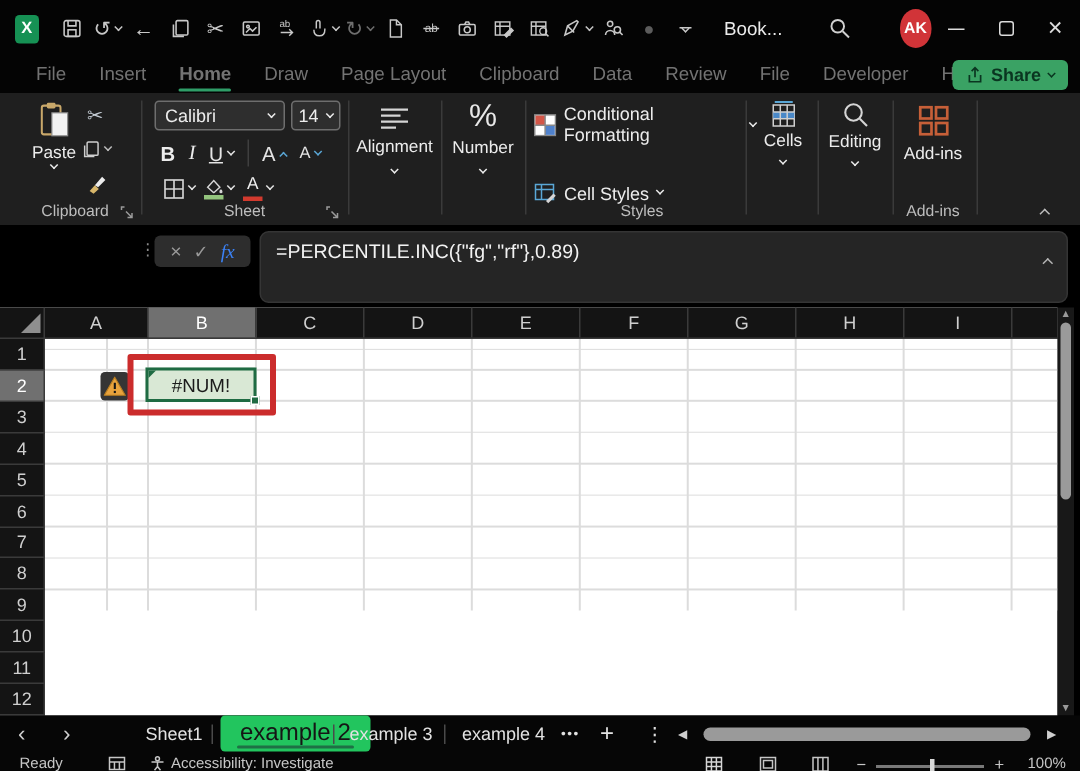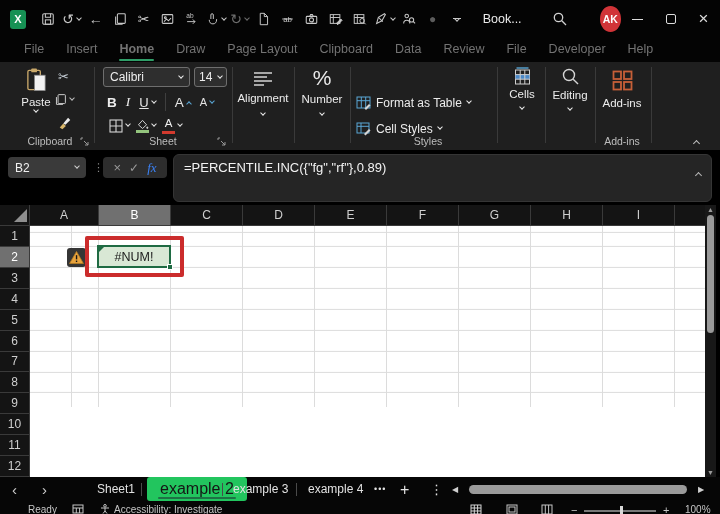--- a/index.html
+++ b/index.html
@@ -234,20 +234,28 @@
   <div class="mitem">Insert</div>
   <div class="mitem active">Home</div>
   <div class="mitem">Draw</div>
   <div class="mitem">Page Layout</div>
   <div class="mitem">Clipboard</div>
   <div class="mitem">Data</div>
   <div class="mitem">Review</div>
   <div class="mitem">File</div>
   <div class="mitem">Developer</div>
   <div class="mitem">Help</div>
+  <div class="share">
+    <svg width="12" height="12" viewBox="0 0 16 16" fill="none" stroke="#0a3520" stroke-width="1.5">
+        <path d="M8 10V2M5 4.5L8 1.5l3 3"></path>
+        <path d="M3 8v6h10V8"></path>
+      </svg>
+    <span>Share</span>
+    <span class="chev sm"></span>
+  </div>
 </div>
 
 <div class="ribbon">
 
   <div class="group" style="left:6px;width:88px">
     <div class="bigbtn" style="left:10px;top:5px;width:40px">
       <svg width="23" height="26" viewBox="0 0 24 26">
           <rect x="3" y="3" width="13" height="20" rx="1.5" fill="none" stroke="#c9a86a" stroke-width="1.4"></rect>
           <rect x="6.5" y="1" width="6" height="4" rx="1" fill="#c9a86a"></rect>
           <rect x="10" y="8" width="11" height="16" fill="#f2f2f2" stroke="#8a8a8a" stroke-width="0.8"></rect>
@@ -355,27 +363,28 @@
   <div class="group" style="left:296px;width:52px">
     <div class="bigbtn" style="left:0;right:0;top:4px;width:52px">
       <span style="font-size:21px;color:#e8e8e8">%</span>
       <span>Number</span>
       <span class="chev sm" style="margin-top:3px"></span>
     </div>
   </div>
   <div class="gsep" style="left:350px"></div>
 
   <div class="group" style="left:352px;width:152px">
-    <div class="srow" style="left:4px;top:33px">
-      <svg width="15" height="15" viewBox="0 0 15 15" fill="none">
-          <rect x="1" y="2" width="13" height="11" stroke="#5aa7d6"></rect>
-          <path d="M1 5.7h13M5.3 2v11M9.7 2v11" stroke="#5aa7d6"></path>
-          <path d="M8.5 13.5L13 9l1.5 1.5-4.5 4.5z" fill="#d5d5d5"></path>
-        </svg>
-      <span>Format as Table</span>
+    <div class="srow" style="left:4px;top:7px">
+      <svg width="15" height="15" viewBox="0 0 15 15">
+          <rect x="0.5" y="0.5" width="14" height="14" fill="#fff" stroke="#888"></rect>
+          <rect x="1" y="1" width="6.5" height="6.5" fill="#d35648"></rect>
+          <rect x="7.5" y="7.5" width="6.5" height="6.5" fill="#4f81cb"></rect>
+          <path d="M7.5 0.5v14M0.5 7.5h14" stroke="#888" stroke-width="1"></path>
+        </svg>
+      <span>Conditional Formatting</span>
       <span class="chev sm"></span>
     </div>
     <div class="srow" style="left:4px;top:59px">
       <svg width="15" height="15" viewBox="0 0 15 15" fill="none">
           <rect x="1" y="2" width="12" height="10" stroke="#5aa7d6"></rect>
           <path d="M1 5.3h12M5 2v10" stroke="#5aa7d6"></path>
           <path d="M8 13l5-5 1.5 1.5-5 5z" fill="#d5d5d5"></path>
         </svg>
       <span>Cell Styles</span>
       <span class="chev sm"></span>
@@ -421,24 +430,20 @@
       <span style="margin-top:3px">Add-ins</span>
     </div>
     <div class="glabel">Add-ins</div>
   </div>
   <div class="gsep" style="left:651px"></div>
 
   <div class="abs" style="left:694px;top:70px;color:#bdbdbd"><span class="chev up"></span></div>
 </div>
 
 <div class="fbar">
-  <div class="namebox">
-    <span class="lbl">B2</span>
-    <span class="chev sm" style="color:#cfcfcf"></span>
-  </div>
   <div class="fdots">⋮</div>
   <div class="fxgroup">
     <span class="fxcancel">×</span>
     <span class="fxenter">✓</span>
     <span class="fxfx">fx</span>
   </div>
   <div class="ffield">
     <span class="ftext">=PERCENTILE.INC({"fg","rf"},0.89)</span>
     <span class="fexpand"><span class="chev up"></span></span>
   </div>
@@ -511,21 +516,21 @@
   <div class="tabtext" style="left:308px">example 4</div>
   <div class="tabtext" style="left:374px;font-size:9px;letter-spacing:1px">•••</div>
   <div class="tabtext" style="left:400px;font-size:16px">+</div>
   <div class="tabtext" style="left:430px;font-size:13px">⋮</div>
   <div class="htri" style="left:452px">◀</div>
   <div class="hthumb"></div>
   <div class="htri" style="left:698px">▶</div>
 </div>
 
 <div class="statusbar">
-  <div class="sitem" style="left:28px">Ready</div>
+  <div class="sitem" style="left:13px">Ready</div>
   <div class="sitem" style="left:72px">
     <svg width="12" height="10" viewBox="0 0 12 10" fill="none" stroke="#c6c6c6" stroke-width="1">
         <rect x="1" y="1" width="10" height="8"></rect>
         <path d="M1 4h10M4.3 4v5M7.6 4v5"></path>
       </svg>
   </div>
   <div class="sitem" style="left:100px">
     <svg width="10" height="10" viewBox="0 0 10 10" fill="none" stroke="#c6c6c6" stroke-width="1">
         <circle cx="5" cy="1.8" r="1.3"></circle>
         <path d="M1 4h8M5 4v3M5 7l-2 2.5M5 7l2 2.5"></path>

